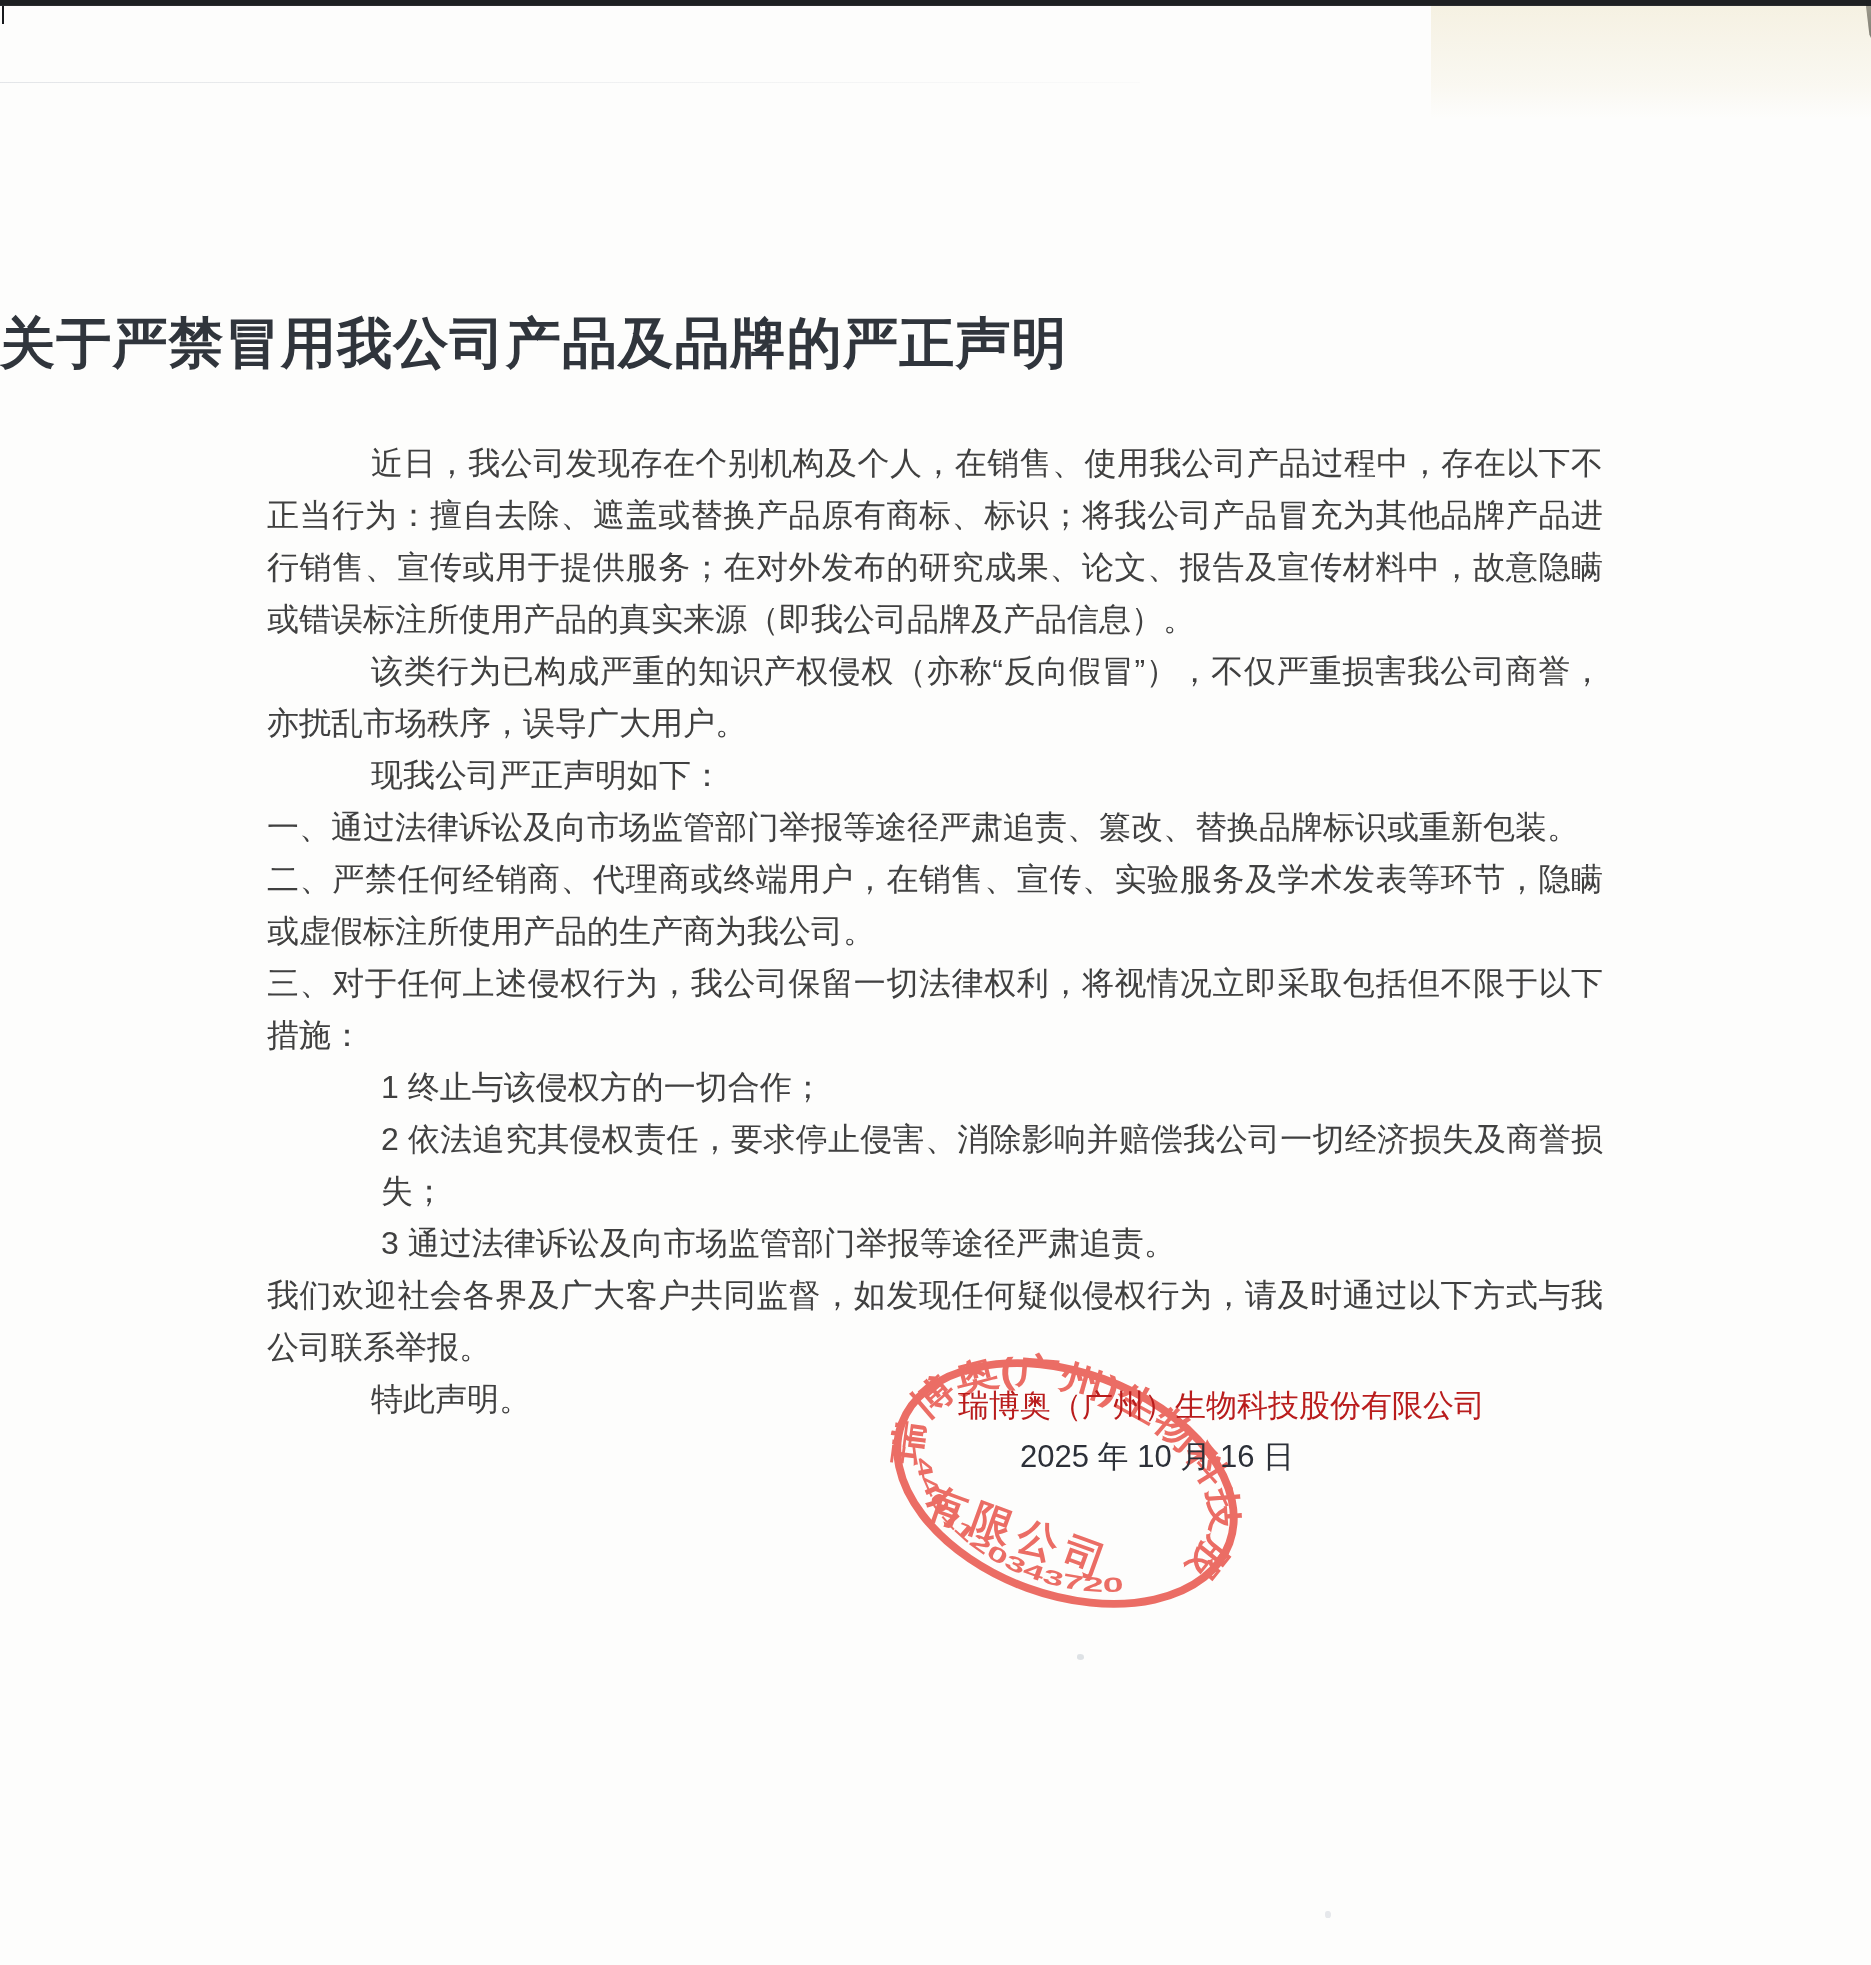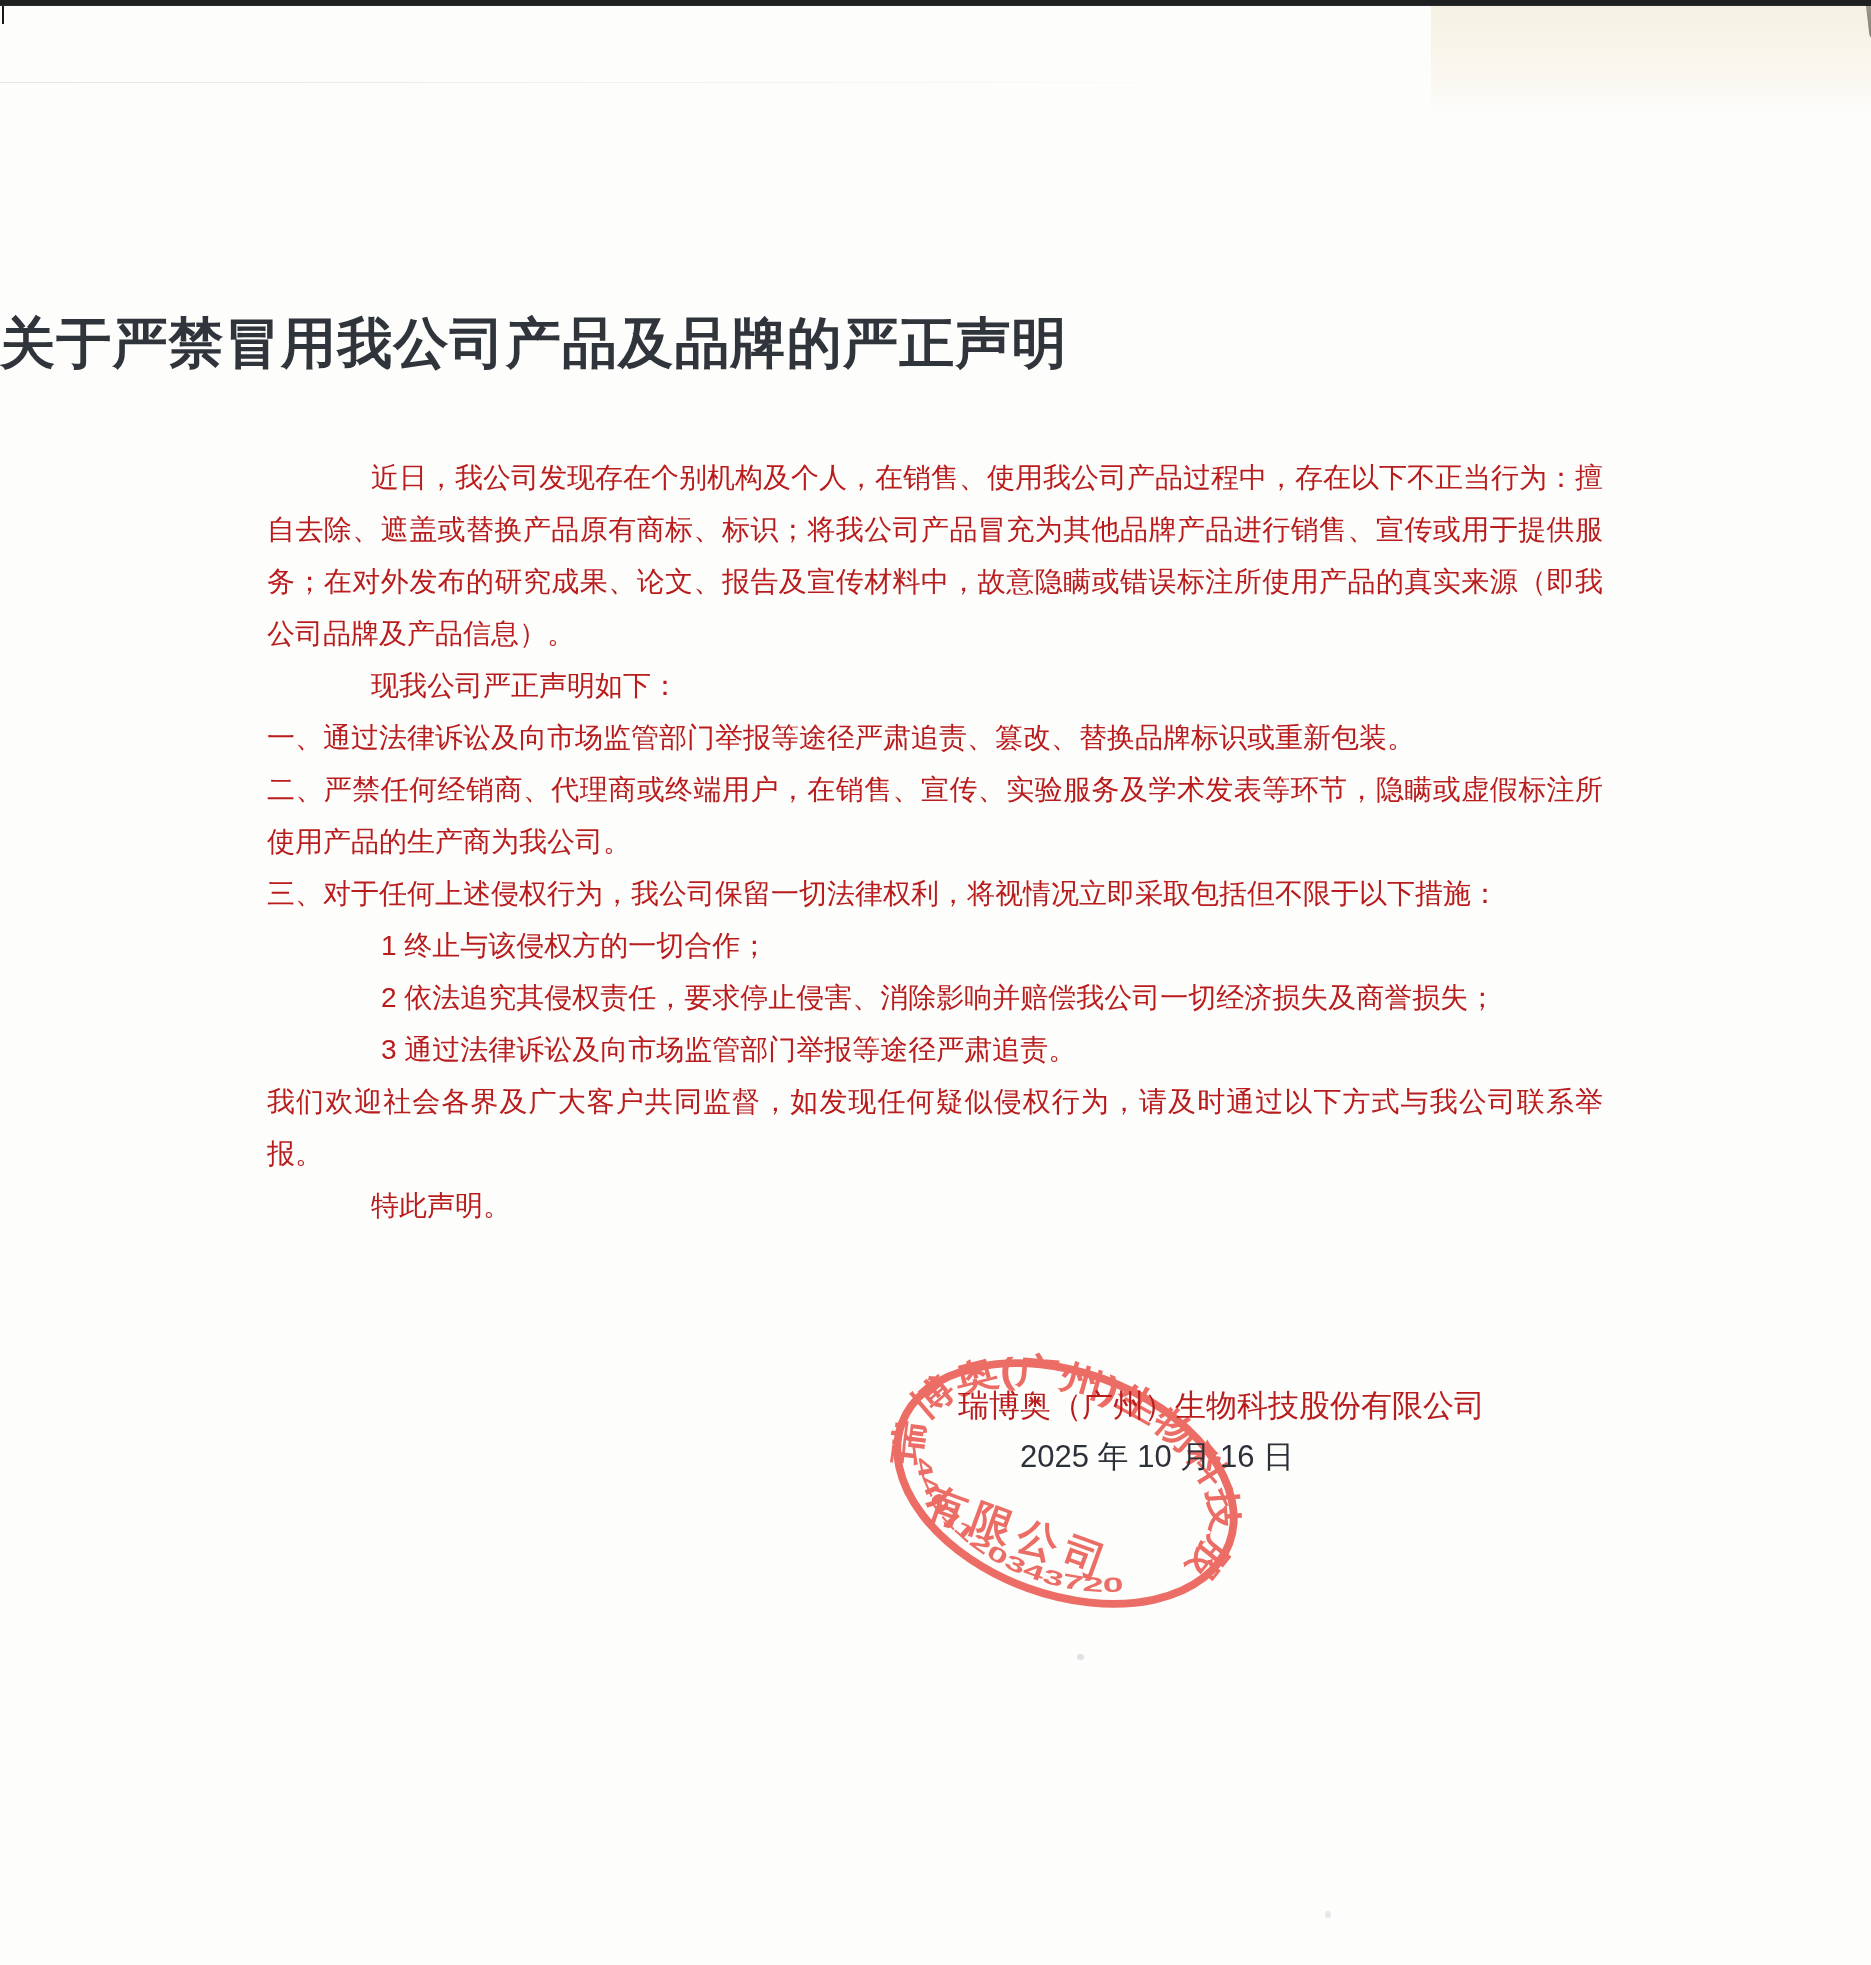--- a/index.html
+++ b/index.html
@@ -41,24 +41,24 @@
 
   
   .title {
     position:absolute; top:307px; left:0; width:100%;
     text-align:left;
     font-size:55px; font-weight:bold;
     letter-spacing:1.2px;
     color:#30353c;
   }
   .bodytext {
-    position:absolute; top:452px; left:267px; width:1336px;
-    font-size:28px; line-height:52px;
+    position:absolute; top:437px; left:267px; width:1336px;
+    font-size:32px; line-height:52px;
     text-align:justify;
-    color:#b91c1c;
+    color:#404040;
   }
   .bodytext p { margin:0; }
   .p-indent { text-indent:104px; }
   .p-sub    { padding-left:114px; }
 
   .stamp {
     position:absolute; left:884px; top:1365px;
     width:363px; height:237px;
     transform:rotate(20deg);
     opacity:0.85;
@@ -91,20 +91,21 @@
   <div class="scan-tint-topright"></div>
   <div class="scan-crease"></div>
 
   <div class="speck s4"></div>
   <div class="speck s5"></div>
 
   <h1 class="title">关于严禁冒用我公司产品及品牌的严正声明</h1>
 
   <div class="bodytext">
     <p class="p-indent">近日，我公司发现存在个别机构及个人，在销售、使用我公司产品过程中，存在以下不正当行为：擅自去除、遮盖或替换产品原有商标、标识；将我公司产品冒充为其他品牌产品进行销售、宣传或用于提供服务；在对外发布的研究成果、论文、报告及宣传材料中，故意隐瞒或错误标注所使用产品的真实来源（即我公司品牌及产品信息）。</p>
+    <p class="p-indent">该类行为已构成严重的知识产权侵权（亦称“反向假冒”），不仅严重损害我公司商誉，亦扰乱市场秩序，误导广大用户。</p>
     <p class="p-indent">现我公司严正声明如下：</p>
     <p>一、通过法律诉讼及向市场监管部门举报等途径严肃追责、篡改、替换品牌标识或重新包装。</p>
     <p>二、严禁任何经销商、代理商或终端用户，在销售、宣传、实验服务及学术发表等环节，隐瞒或虚假标注所使用产品的生产商为我公司。</p>
     <p>三、对于任何上述侵权行为，我公司保留一切法律权利，将视情况立即采取包括但不限于以下措施：</p>
     <p class="p-sub">1  终止与该侵权方的一切合作；</p>
     <p class="p-sub">2  依法追究其侵权责任，要求停止侵害、消除影响并赔偿我公司一切经济损失及商誉损失；</p>
     <p class="p-sub">3  通过法律诉讼及向市场监管部门举报等途径严肃追责。</p>
     <p>我们欢迎社会各界及广大客户共同监督，如发现任何疑似侵权行为，请及时通过以下方式与我公司联系举报。</p>
     <p class="p-indent">特此声明。</p>
   </div>

